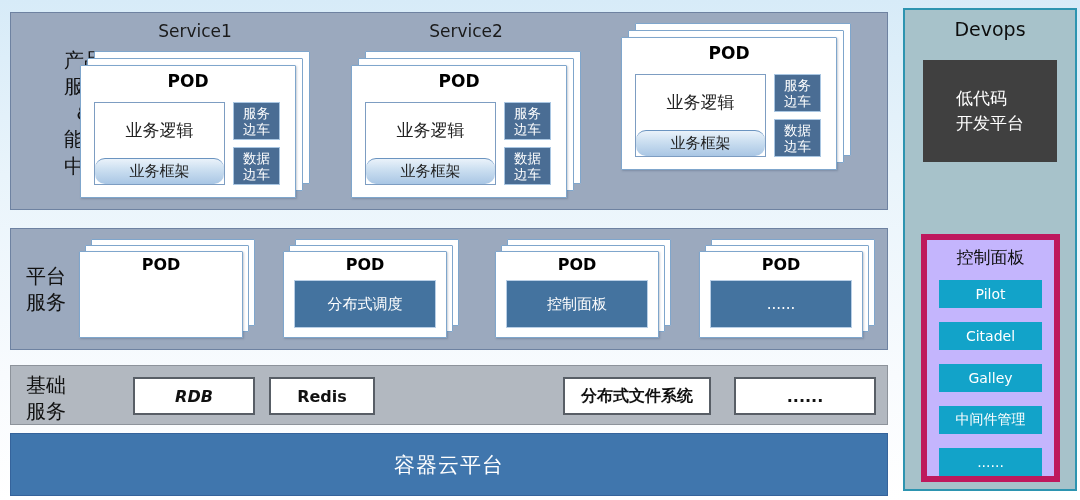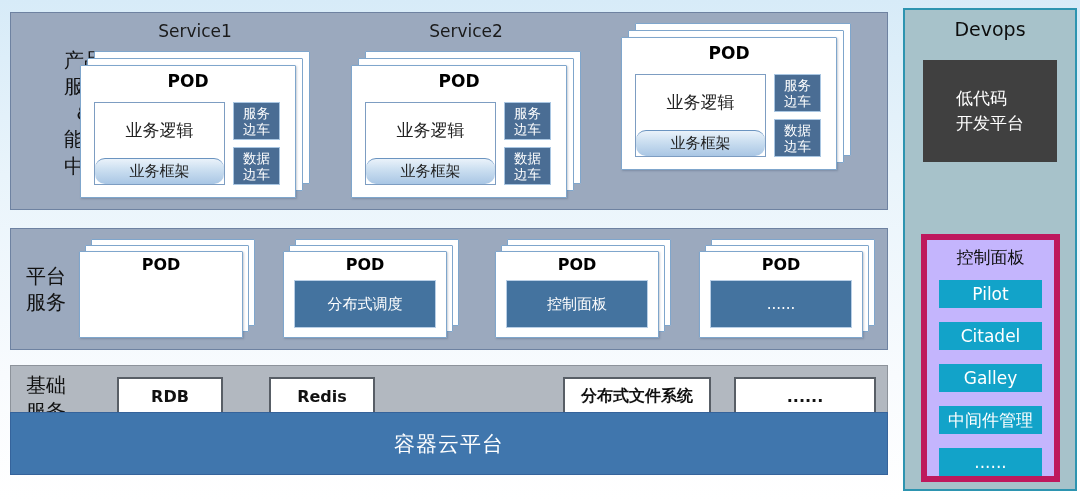--- a/index.html
+++ b/index.html
@@ -12,21 +12,21 @@
     position:relative; width:1080px; height:500px; overflow:hidden;
     background:linear-gradient(180deg,#d7ebf8 0%,#e9f4fb 35%,#f8fbfe 75%,#ffffff 100%);
   }
   .label { white-space:pre-line; text-align:center; color:#111; }
 
   
   .band { position:absolute; left:10px; width:878px; }
   .band1 { top:12px;  height:198px; background:#9ba9be; border:1px solid #6e82a1; }
   .band2 { top:228px; height:122px; background:#9ba9be; border:1px solid #6e82a1; }
   .band3 { top:365px; height:60px;  background:#b2b8c0; border:1px solid #8d939b; }
-  .band4 { top:412px; height:63px;  background:#4076ad; border:1px solid #35639b;
+  .band4 { top:433px; height:63px;  background:#4076ad; border:1px solid #35639b;
            display:flex; align-items:center; justify-content:center;
            color:#fff; font-size:21px; letter-spacing:1px; }
 
   .band1-label { position:absolute; left:40px; top:34px; width:66px; font-size:20px; line-height:1.32; }
   .band2-label { position:absolute; left:8px;  top:34px; width:54px; font-size:20px; line-height:1.32; }
   .band3-label { position:absolute; left:8px;  top:6px;  width:54px; font-size:20px; line-height:1.32; }
 
   
   .service-group { position:absolute; top:8px; width:230px; }
   .sg1 { left:69px; } .sg2 { left:340px; } .sg3 { left:610px; }
@@ -71,21 +71,21 @@
     position:absolute; left:10px; right:10px; top:28px; bottom:9px;
     background:#44739f; border:1px solid #b9cfe6; color:#fff;
     display:flex; align-items:center; justify-content:center; font-size:15px;
   }
 
   
   .infra-box {
     position:absolute; top:11px; height:38px; background:#fff; border:2px solid #585e66;
     display:flex; align-items:center; justify-content:center; font-size:16px; font-weight:600; color:#111;
   }
-  .ib1 { left:106px; width:106px; }
+  .ib1 { left:122px; width:122px;font-style:italic; }
   .ib2 { left:258px; width:106px; }
   .ib3 { left:400px; width:118px; }
   .ib4 { left:552px; width:148px; }
   .ib5 { left:723px; width:142px; }
 
   
   .devops {
     position:absolute; left:903px; top:8px; width:174px; height:483px;
     background:#a7c2ca; border:2px solid #2d94b0;
   }
@@ -100,21 +100,21 @@
     border:2px solid #63a6b4; background:rgba(255,255,255,.10);
     display:flex; align-items:center; justify-content:center; font-size:18px; color:#0d0d0d;
   }
   .control-panel {
     position:absolute; left:16px; right:15px; top:224px; height:248px;
     background:#c4b5fd; border:6px solid #be185d;
   }
   .cp-title { margin-top:6px; height:26px; text-align:center; font-size:17px; color:#0d0d0d; }
   .cp-item {
     height:28px; margin:8px 12px 0; background:#12a3c9; color:#fff;
-    display:flex; align-items:center; justify-content:center; font-size:17px;
+    display:flex; align-items:center; justify-content:center; font-size:14px;
   }
   .cp-item + .cp-item { margin-top:14px; }
 </style>
 </head>
 <body>
 
 <div class="page">
 
   <section class="band band1">
     <div class="label band1-label">产品

